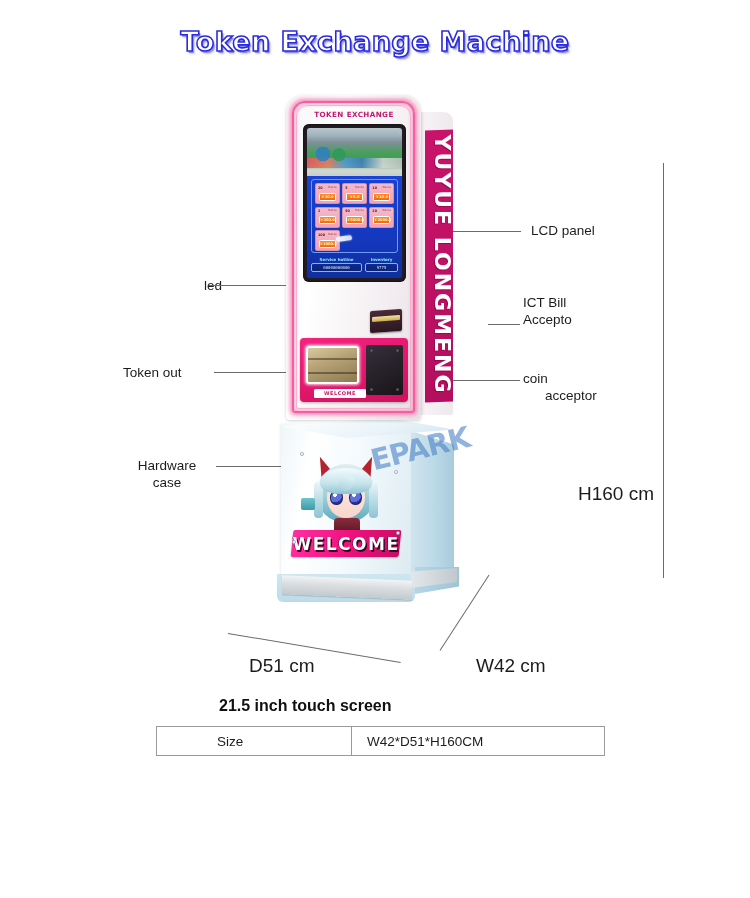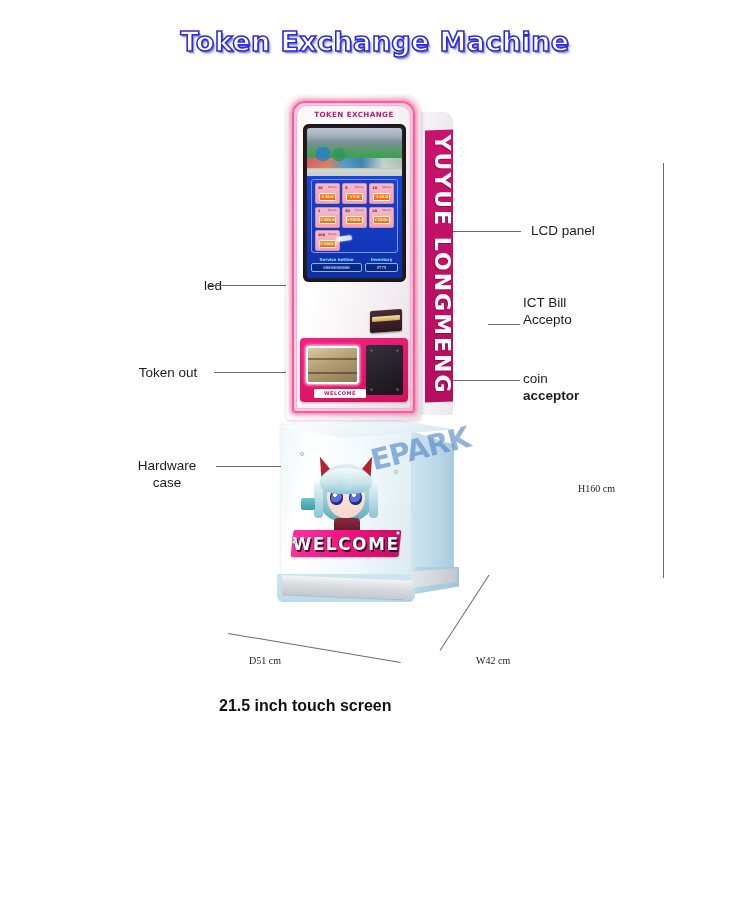--- a/index.html
+++ b/index.html
@@ -373,22 +373,22 @@
     position:absolute; font-size:13.5px; color:#1c1c1c; line-height:17px;
     font-family:"Liberation Sans", sans-serif; white-space:pre-line;
   }
   .leader{
     position:absolute; height:1px; background:#6b6b6b; z-index:2;
   }
 
   
   .dim-line{ position:absolute; background:#6b6b6b; z-index:2; }
   .dim-label{
-    position:absolute; font-size:10px; color:#1c1c1c;
-    font-family:Liberation Serif, serif;
+    position:absolute; font-size:19px; color:#1c1c1c;
+    font-family:Liberation Sans, sans-serif;
   }
 
   
   #spec-heading{
     position:absolute; left:219px; top:697px;
     font-size:16px; font-weight:bold; color:#111111;
     font-family:"Liberation Sans", sans-serif;
   }
   #spec-table{
     position:absolute; left:156px; top:726px; width:449px;
@@ -538,44 +538,48 @@
     <div class="scr" style="left:4px;  bottom:4px;"></div>
     <div class="scr" style="right:4px; bottom:4px;"></div>
   </div>
   <div class="welcome-strip">WELCOME</div>
 
 </div>
 
 <div class="callout" style="left:182px; top:277px; text-align:right; width:40px;">led</div>
 <div class="leader" style="left:209px; top:285px; width:85px;"></div>
 
-<div class="callout" style="left:123px; top:364px; width:90px; text-align:center;">Token out</div>
+<div class="callout" style="left:123px; top:364px; width:90px; text-align:left;">Token out</div>
 <div class="leader" style="left:214px; top:372px; width:86px;"></div>
 
 <div class="callout" style="left:117px; top:457px; width:100px; text-align:center;">Hardware
 case</div>
 <div class="leader" style="left:216px; top:466px; width:66px;"></div>
 
 <div class="callout" style="left:531px; top:222px;">LCD panel</div>
 <div class="leader" style="left:443px; top:231px; width:78px;"></div>
 
 <div class="callout" style="left:523px; top:294px;">ICT Bill
 Accepto</div>
 <div class="leader" style="left:488px; top:324px; width:32px;"></div>
 
 <div class="callout" style="left:523px; top:370px;">coin</div>
-<div class="callout" style="left:523px; top:387px; font-weight:bold;">acceptor</div>
+<div class="callout" style="left:545px; top:387px; font-weight:normal;">acceptor</div>
 <div class="leader" style="left:412px; top:380px; width:108px;"></div>
 
 <div class="dim-line" style="left:663px; top:163px; width:1px; height:415px;"></div>
 <div class="dim-label" style="left:578px; top:483px;">H160 cm</div>
 
 <div class="dim-line" style="left:228px; top:633px; width:175px; height:1px; transform:rotate(9.5deg); transform-origin:left center;"></div>
 <div class="dim-label" style="left:249px; top:655px;">D51 cm</div>
 
 <div class="dim-line" style="left:440px; top:650px; width:90px; height:1px; transform:rotate(-57deg); transform-origin:left center;"></div>
 <div class="dim-label" style="left:476px; top:655px;">W42 cm</div>
 
 <div id="spec-heading">21.5 inch touch screen</div>
 <table id="spec-table">
   <tbody id="spec-body">
+      <tr>
+        <td>Size</td>
+        <td class="val">W42*D51*H160CM</td>
+      </tr>
     </tbody>
 </table>
 
 </body></html>

